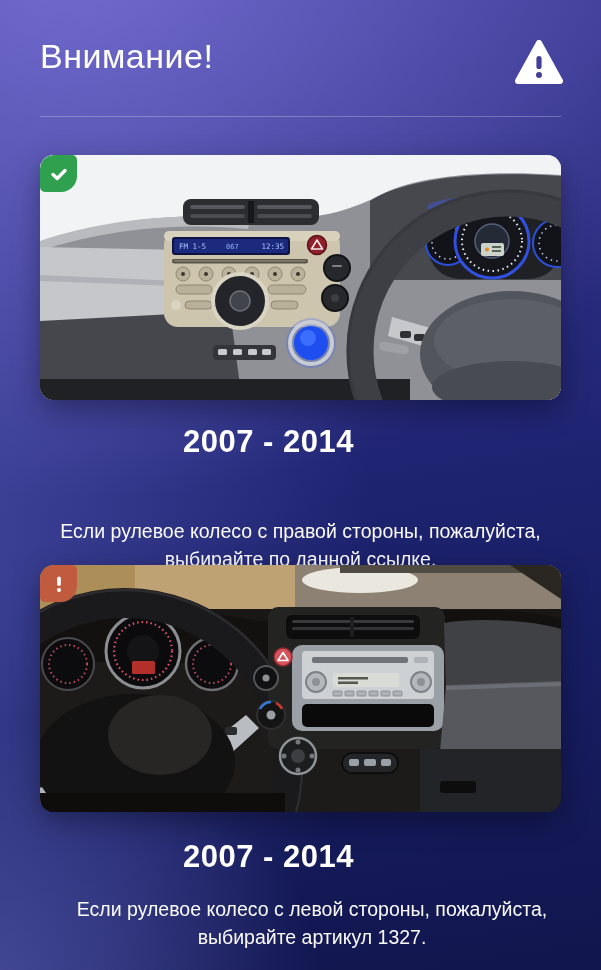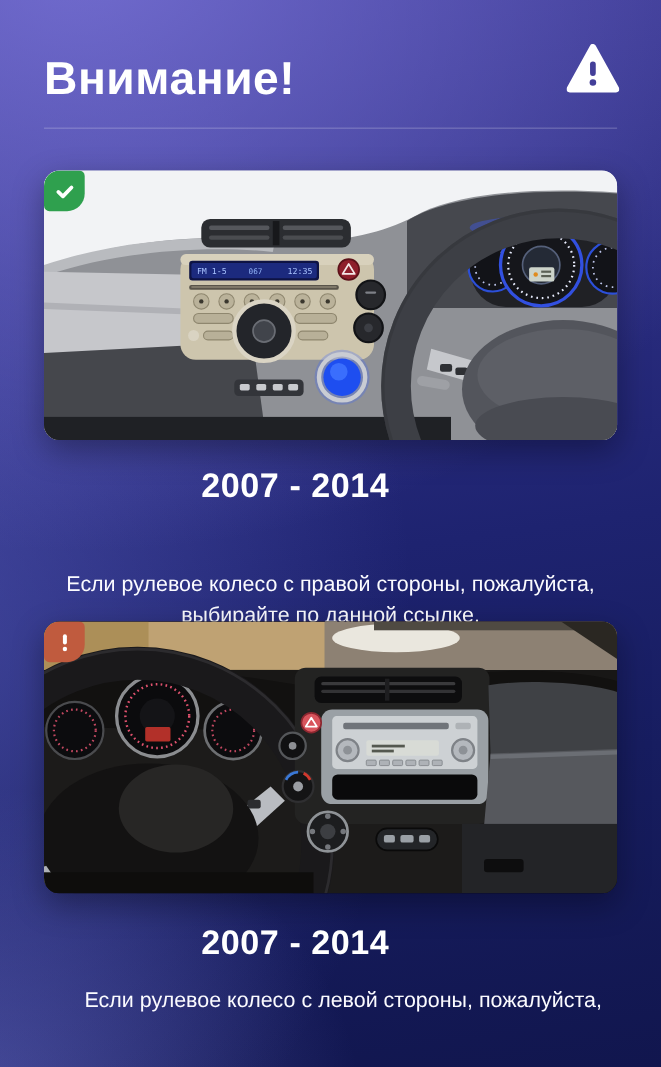--- a/index.html
+++ b/index.html
@@ -11,22 +11,22 @@
     overflow:hidden;
     font-family:"Liberation Sans","DejaVu Sans",sans-serif;
     color:#ffffff;
     background:
       radial-gradient(950px 750px at 12% -4%, rgba(122,116,216,0.85), rgba(122,116,216,0) 72%),
       radial-gradient(720px 980px at -12% 58%, rgba(98,102,198,0.50), rgba(98,102,198,0) 62%),
       radial-gradient(520px 420px at -6% 104%, rgba(108,112,205,0.55), rgba(108,112,205,0) 70%),
       linear-gradient(172deg,#3d3a95 0%, #2b2d80 30%, #1e2370 52%, #171d60 72%, #11164e 100%);
   }
   .title{
-    position:absolute;left:40px;top:48px;
-    font-size:42px;font-weight:700;letter-spacing:.5px;line-height:1.1;
+    position:absolute;left:40px;top:38px;
+    font-size:34px;font-weight:400;letter-spacing:.5px;line-height:1.1;
   }
   .hdr-icon{position:absolute;right:38px;top:40px;width:48px;height:46px;}
   .divider{position:absolute;left:40px;top:116px;width:521px;height:1px;background:rgba(255,255,255,.25);}
   .card{
     position:absolute;left:40px;width:521px;
     border-radius:14px;overflow:hidden;
     box-shadow:0 10px 28px rgba(0,0,10,.35);
   }
   .card.one{top:155px;height:245px;background:#eef0f2;}
   .card.two{top:565px;height:247px;background:#161514;}
@@ -280,15 +280,16 @@
       <svg viewBox="0 0 20 20">
         <rect x="8.2" y="2.5" width="3.6" height="9.5" rx="1.8" fill="#ffffff"></rect>
         <circle cx="10" cy="16" r="2" fill="#ffffff"></circle>
       </svg>
     </div>
   </div>
 
   <div class="h2 two">2007 - 2014</div>
   <div class="para two">
     <span>Если рулевое колесо с левой стороны, пожалуйста,</span>
+    <span>выбирайте артикул 1327.</span>
   </div>
 
 </div>
 
 </body></html>

